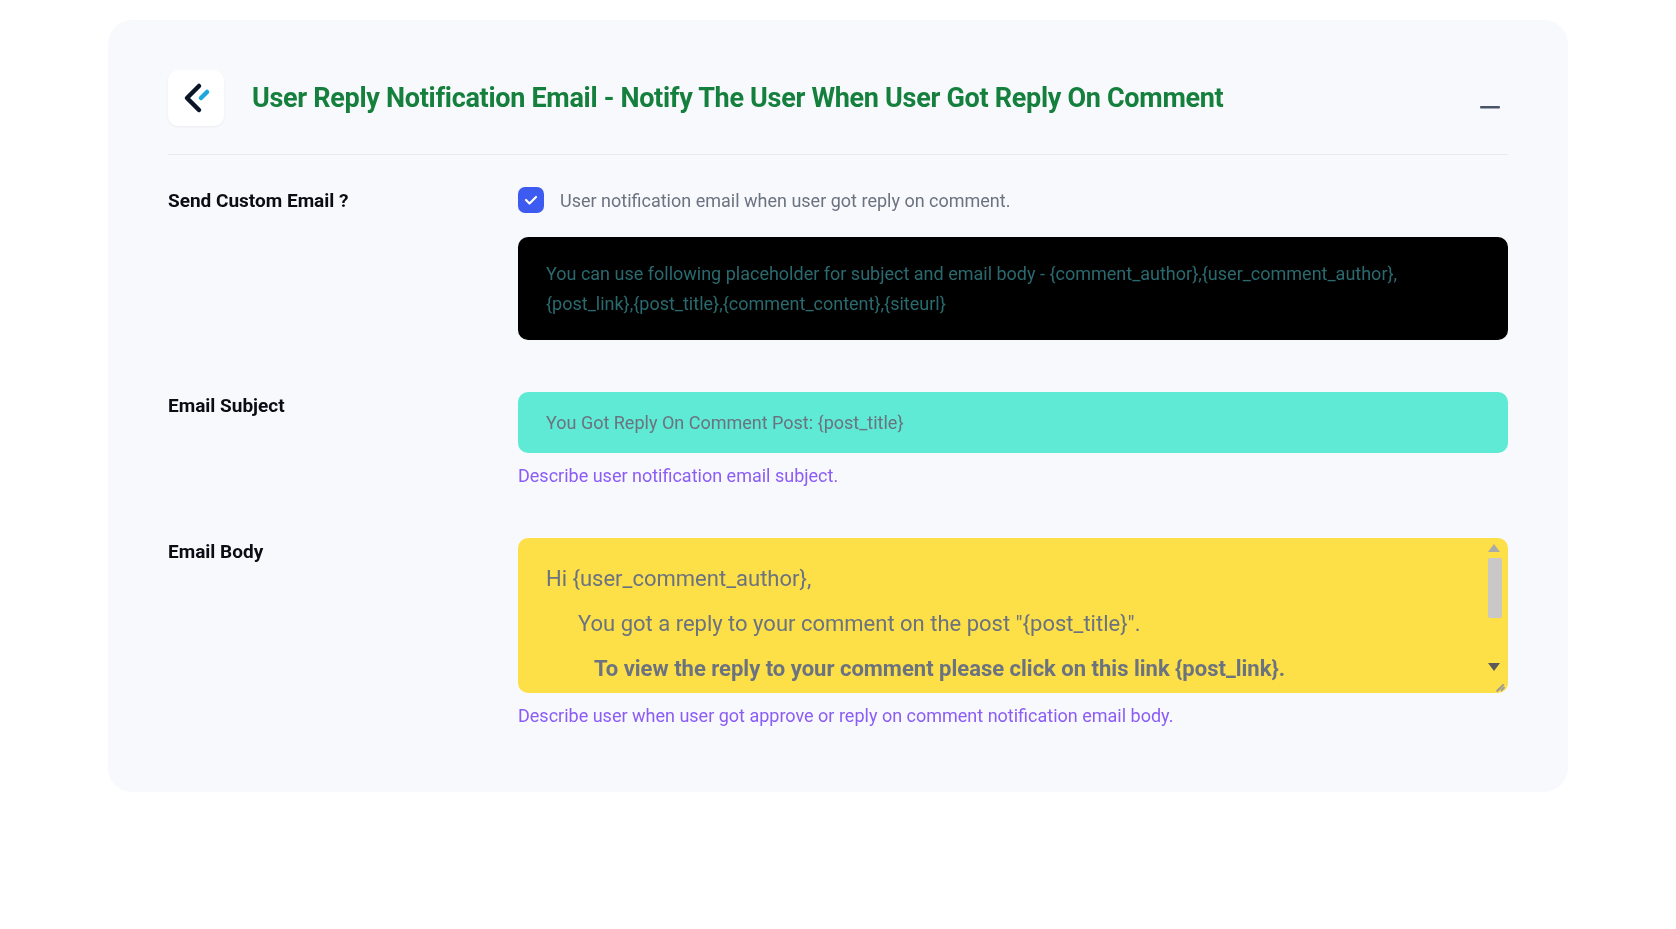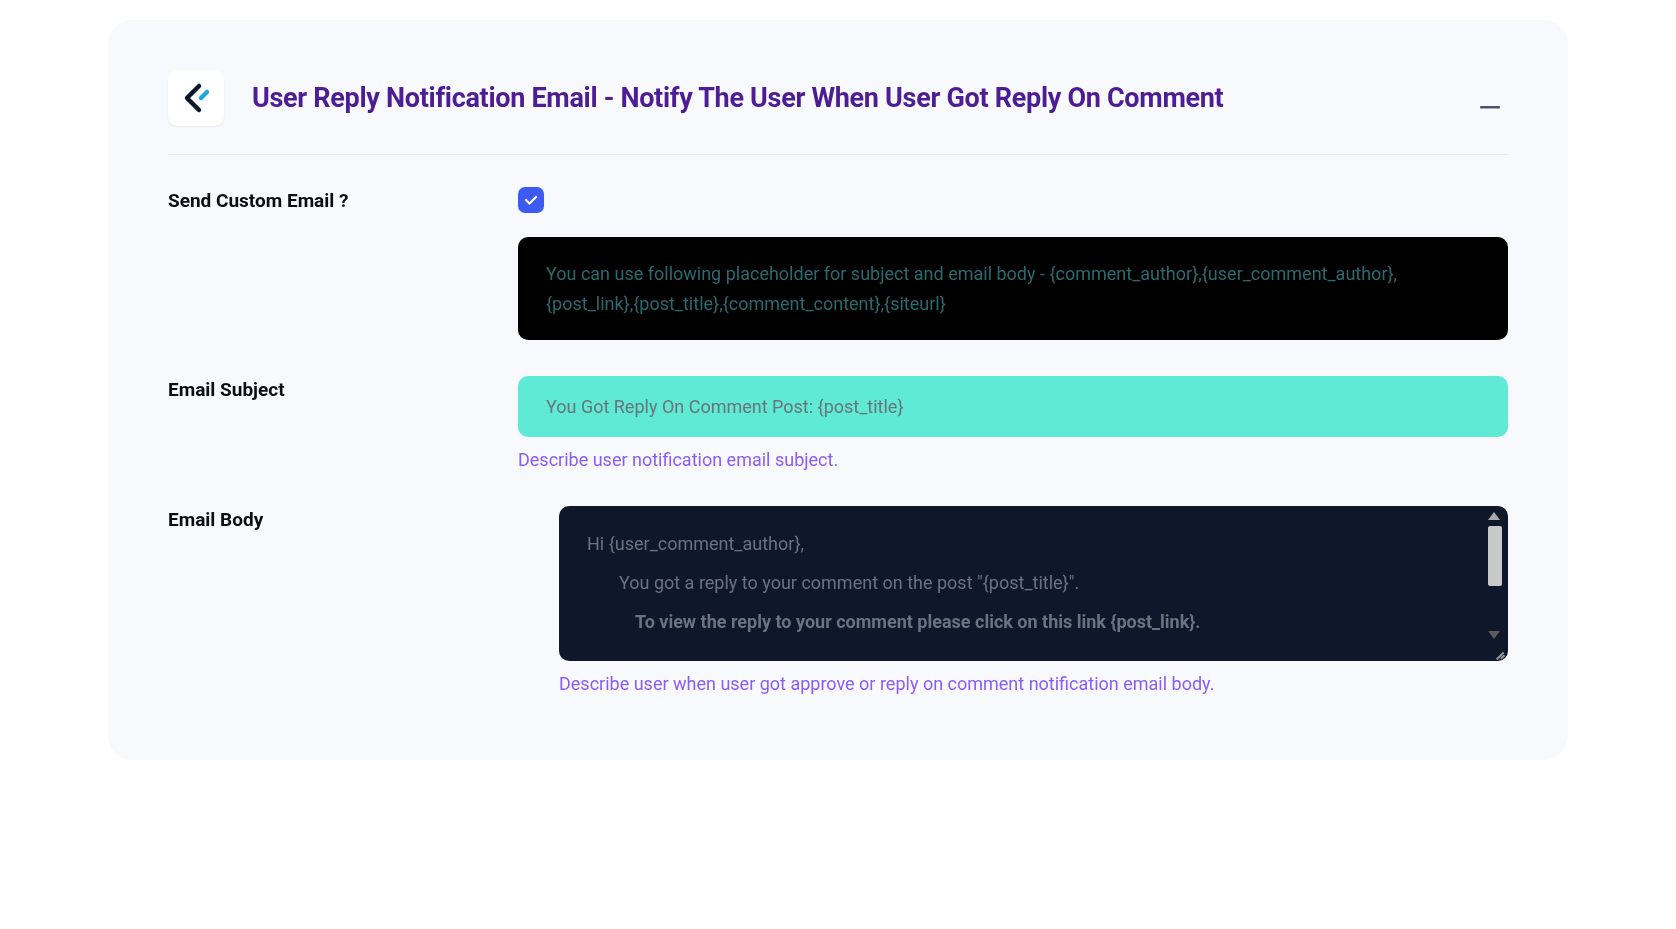--- a/index.html
+++ b/index.html
@@ -44,36 +44,36 @@
       border-radius: 10px;
       display: flex;
       align-items: center;
       justify-content: center;
       box-shadow: 0 1px 3px rgba(0,0,0,0.05);
     }
     
     .panel-title {
       font-size: 27px;
       font-weight: 700;
-      color: #4c1d95;
+      color: #15803d;
       letter-spacing: -0.3px;
     }
     
     .collapse-btn {
       font-size: 30px;
       font-weight: 300;
       color: #4a5568;
       cursor: pointer;
       user-select: none;
       padding: 0 8px;
     }
     
     .form-row {
       display: flex;
-      margin-bottom: 36px;
+      margin-bottom: 52px;
       align-items: flex-start;
     }
     
     .form-label {
       width: 350px;
       flex-shrink: 0;
       font-size: 19px;
       font-weight: 700;
       color: #0a0d14;
       padding-top: 2px;
@@ -154,24 +154,24 @@
     }
     .textarea-line3 {
       display: block;
       padding-left: 48px;
       margin-top: 12px;
       font-weight: bold;
     }
     
     .textarea-content {
       width: 100%;
-      background: #0f172a;
+      background: #fde047;
       border-radius: 10px;
       padding: 24px 48px 24px 28px;
-      font-size: 18px;
+      font-size: 22px;
       color: #6b7280;
       height: 155px;
       line-height: 1.5;
       overflow: hidden;
       position: relative;
     }
     
     .scrollbar-arrow-up {
       position: absolute;
       right: 8px;
@@ -258,34 +258,35 @@
 
   <div class="form-row">
     <div class="form-label">Send Custom Email ?</div>
     <div class="form-content">
       <div class="checkbox-row">
         <div class="checkbox">
           <svg viewBox="0 0 16 16">
             <path d="M 3 8 L 6.5 11.5 L 13 5" stroke="#ffffff" stroke-width="2.2" fill="none" stroke-linecap="round" stroke-linejoin="round"></path>
           </svg>
         </div>
+        <span class="checkbox-label">User notification email when user got reply on comment.</span>
       </div>
       <div class="info-box">You can use following placeholder for subject and email body - {comment_author},{user_comment_author},{post_link},{post_title},{comment_content},{siteurl}</div>
     </div>
   </div>
 
   <div class="form-row">
     <div class="form-label">Email Subject</div>
     <div class="form-content">
       <input type="text" class="text-input" value="You Got Reply On Comment Post: {post_title}" style="">
       <div class="help-text">Describe user notification email subject.</div>
     </div>
   </div>
 
-  <div class="form-row" style="margin-bottom:16px;gap:41px;">
+  <div class="form-row" style="margin-bottom:16px;">
     <div class="form-label">Email Body</div>
     <div class="form-content">
       <div class="textarea-wrapper">
         <div class="textarea-content">
           <span class="textarea-line1">Hi {user_comment_author},</span>
           <span class="textarea-line2">You got a reply to your comment on the post "{post_title}".</span>
           <span class="textarea-line3">To view the reply to your comment please click on this link {post_link}.</span>
         </div>
         <div class="scrollbar-arrow-up"></div>
         <div class="scrollbar-thumb"></div>

